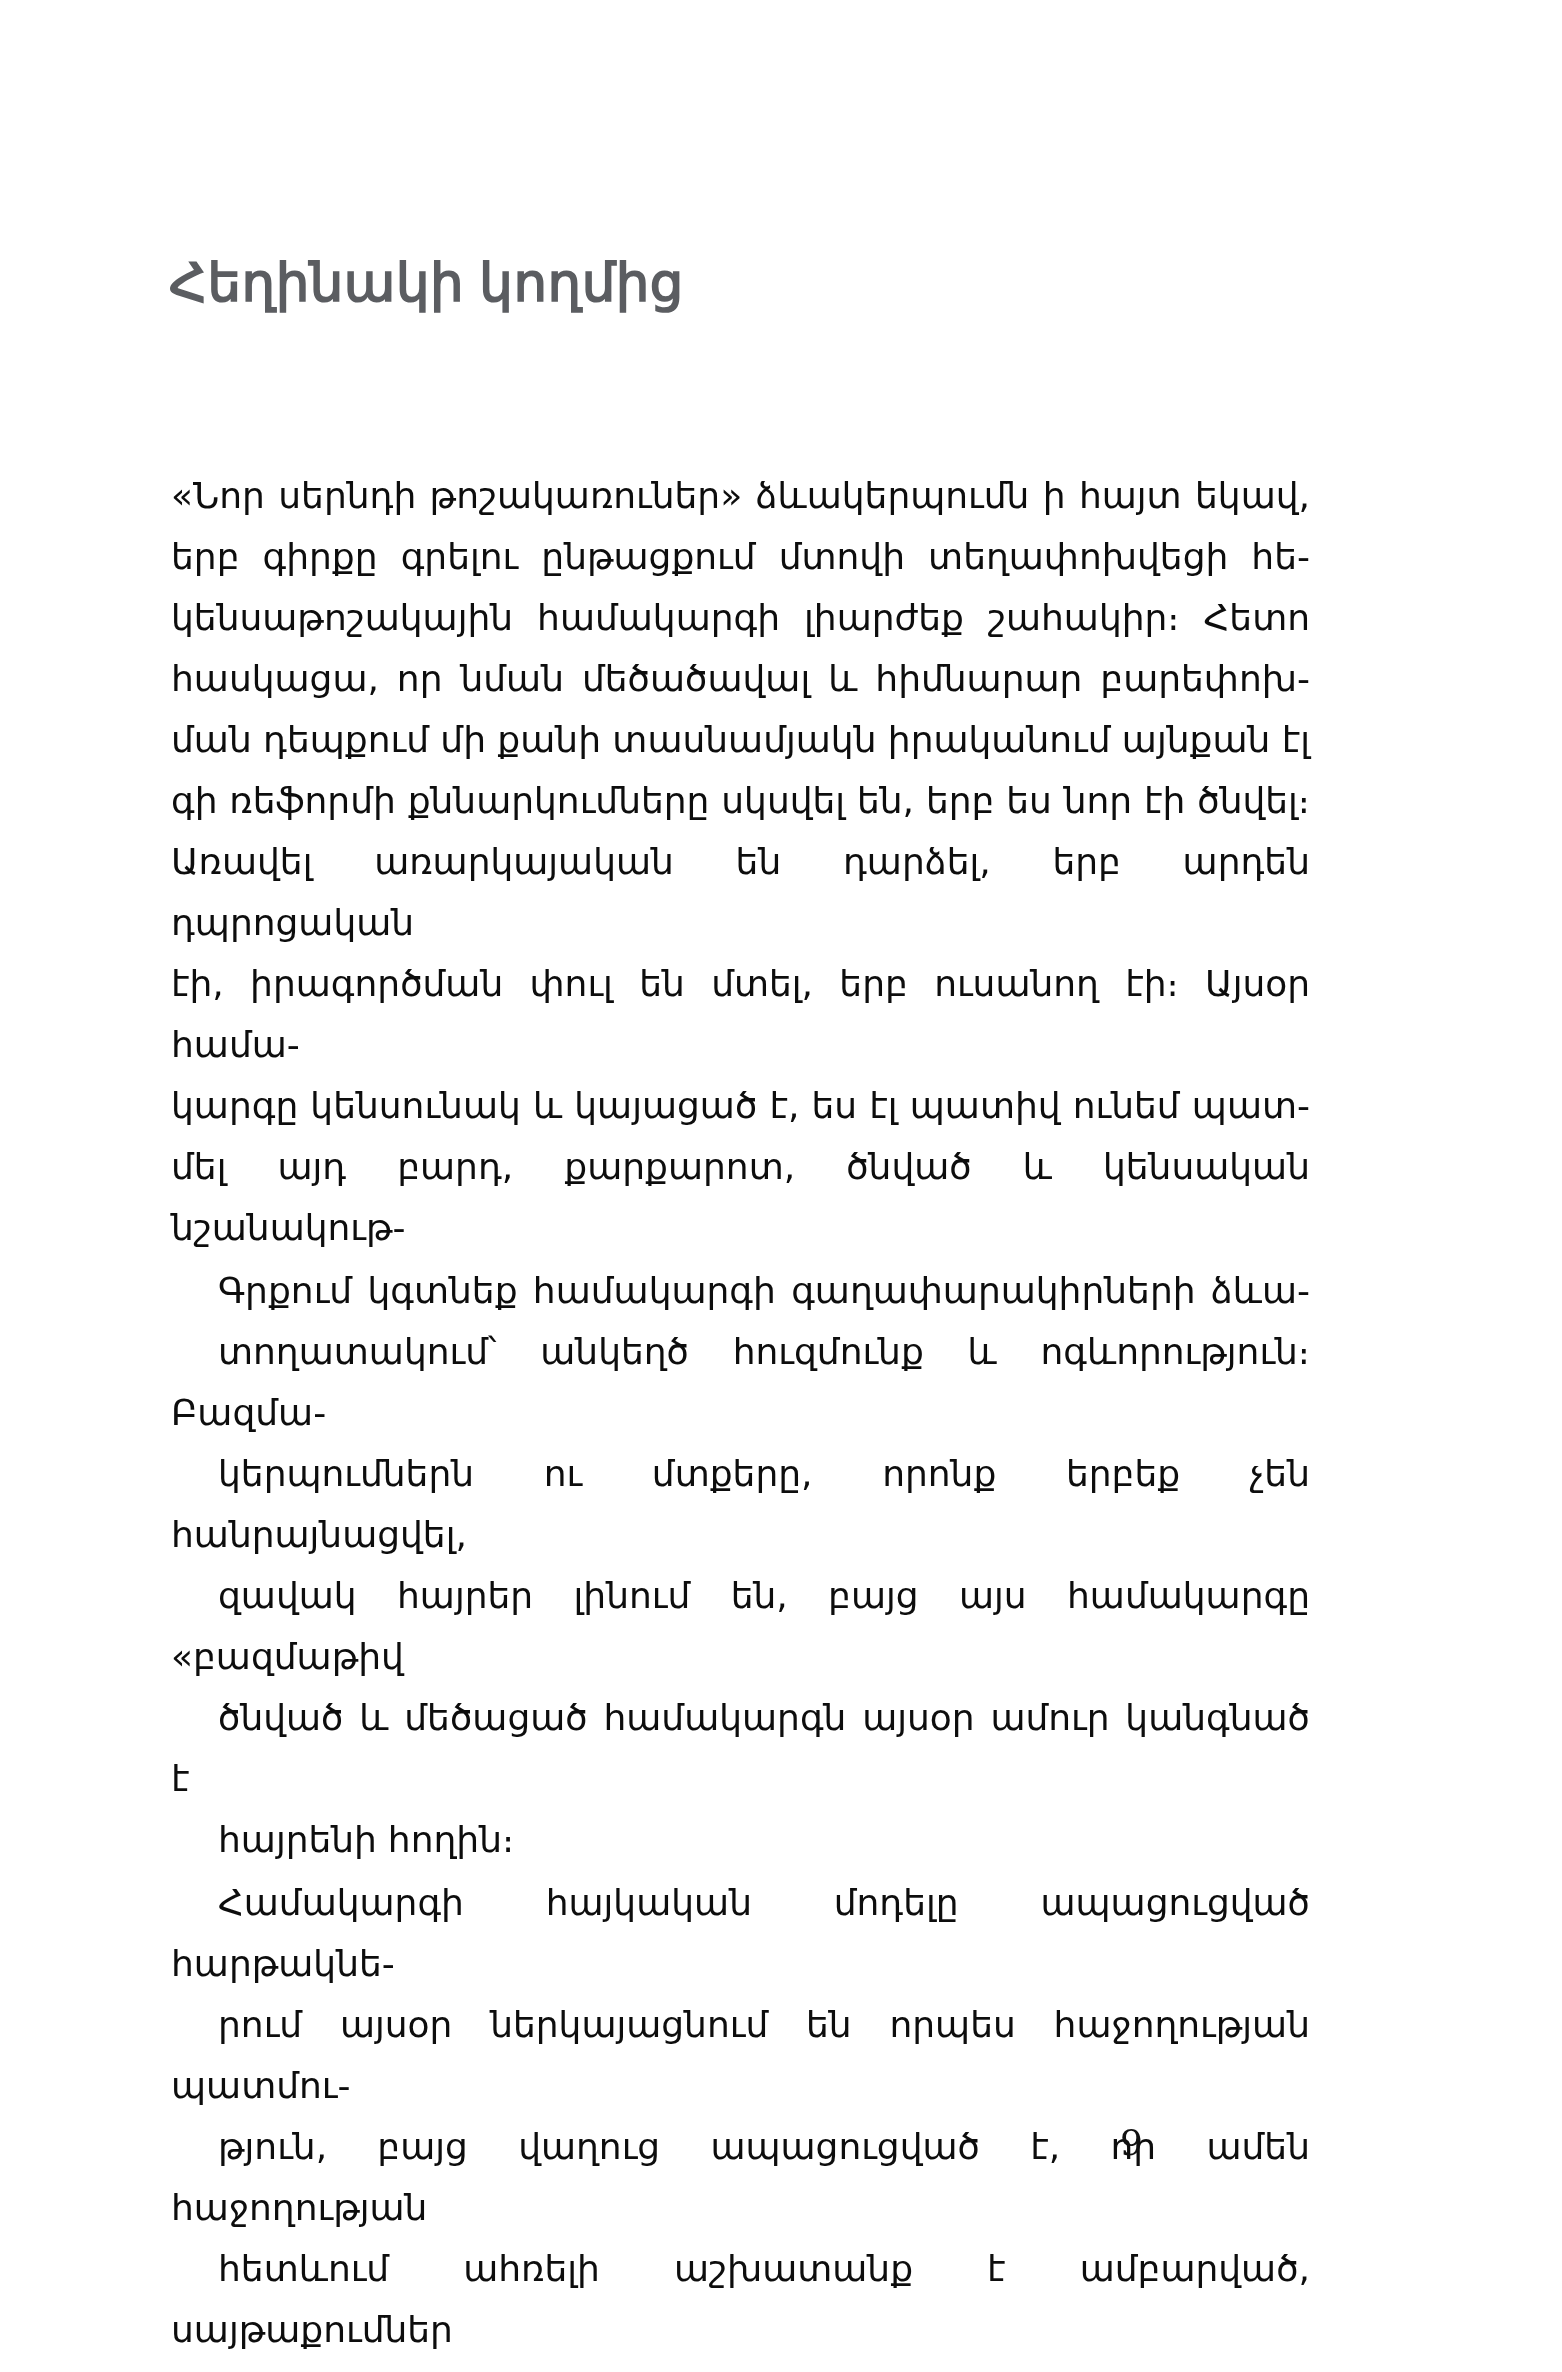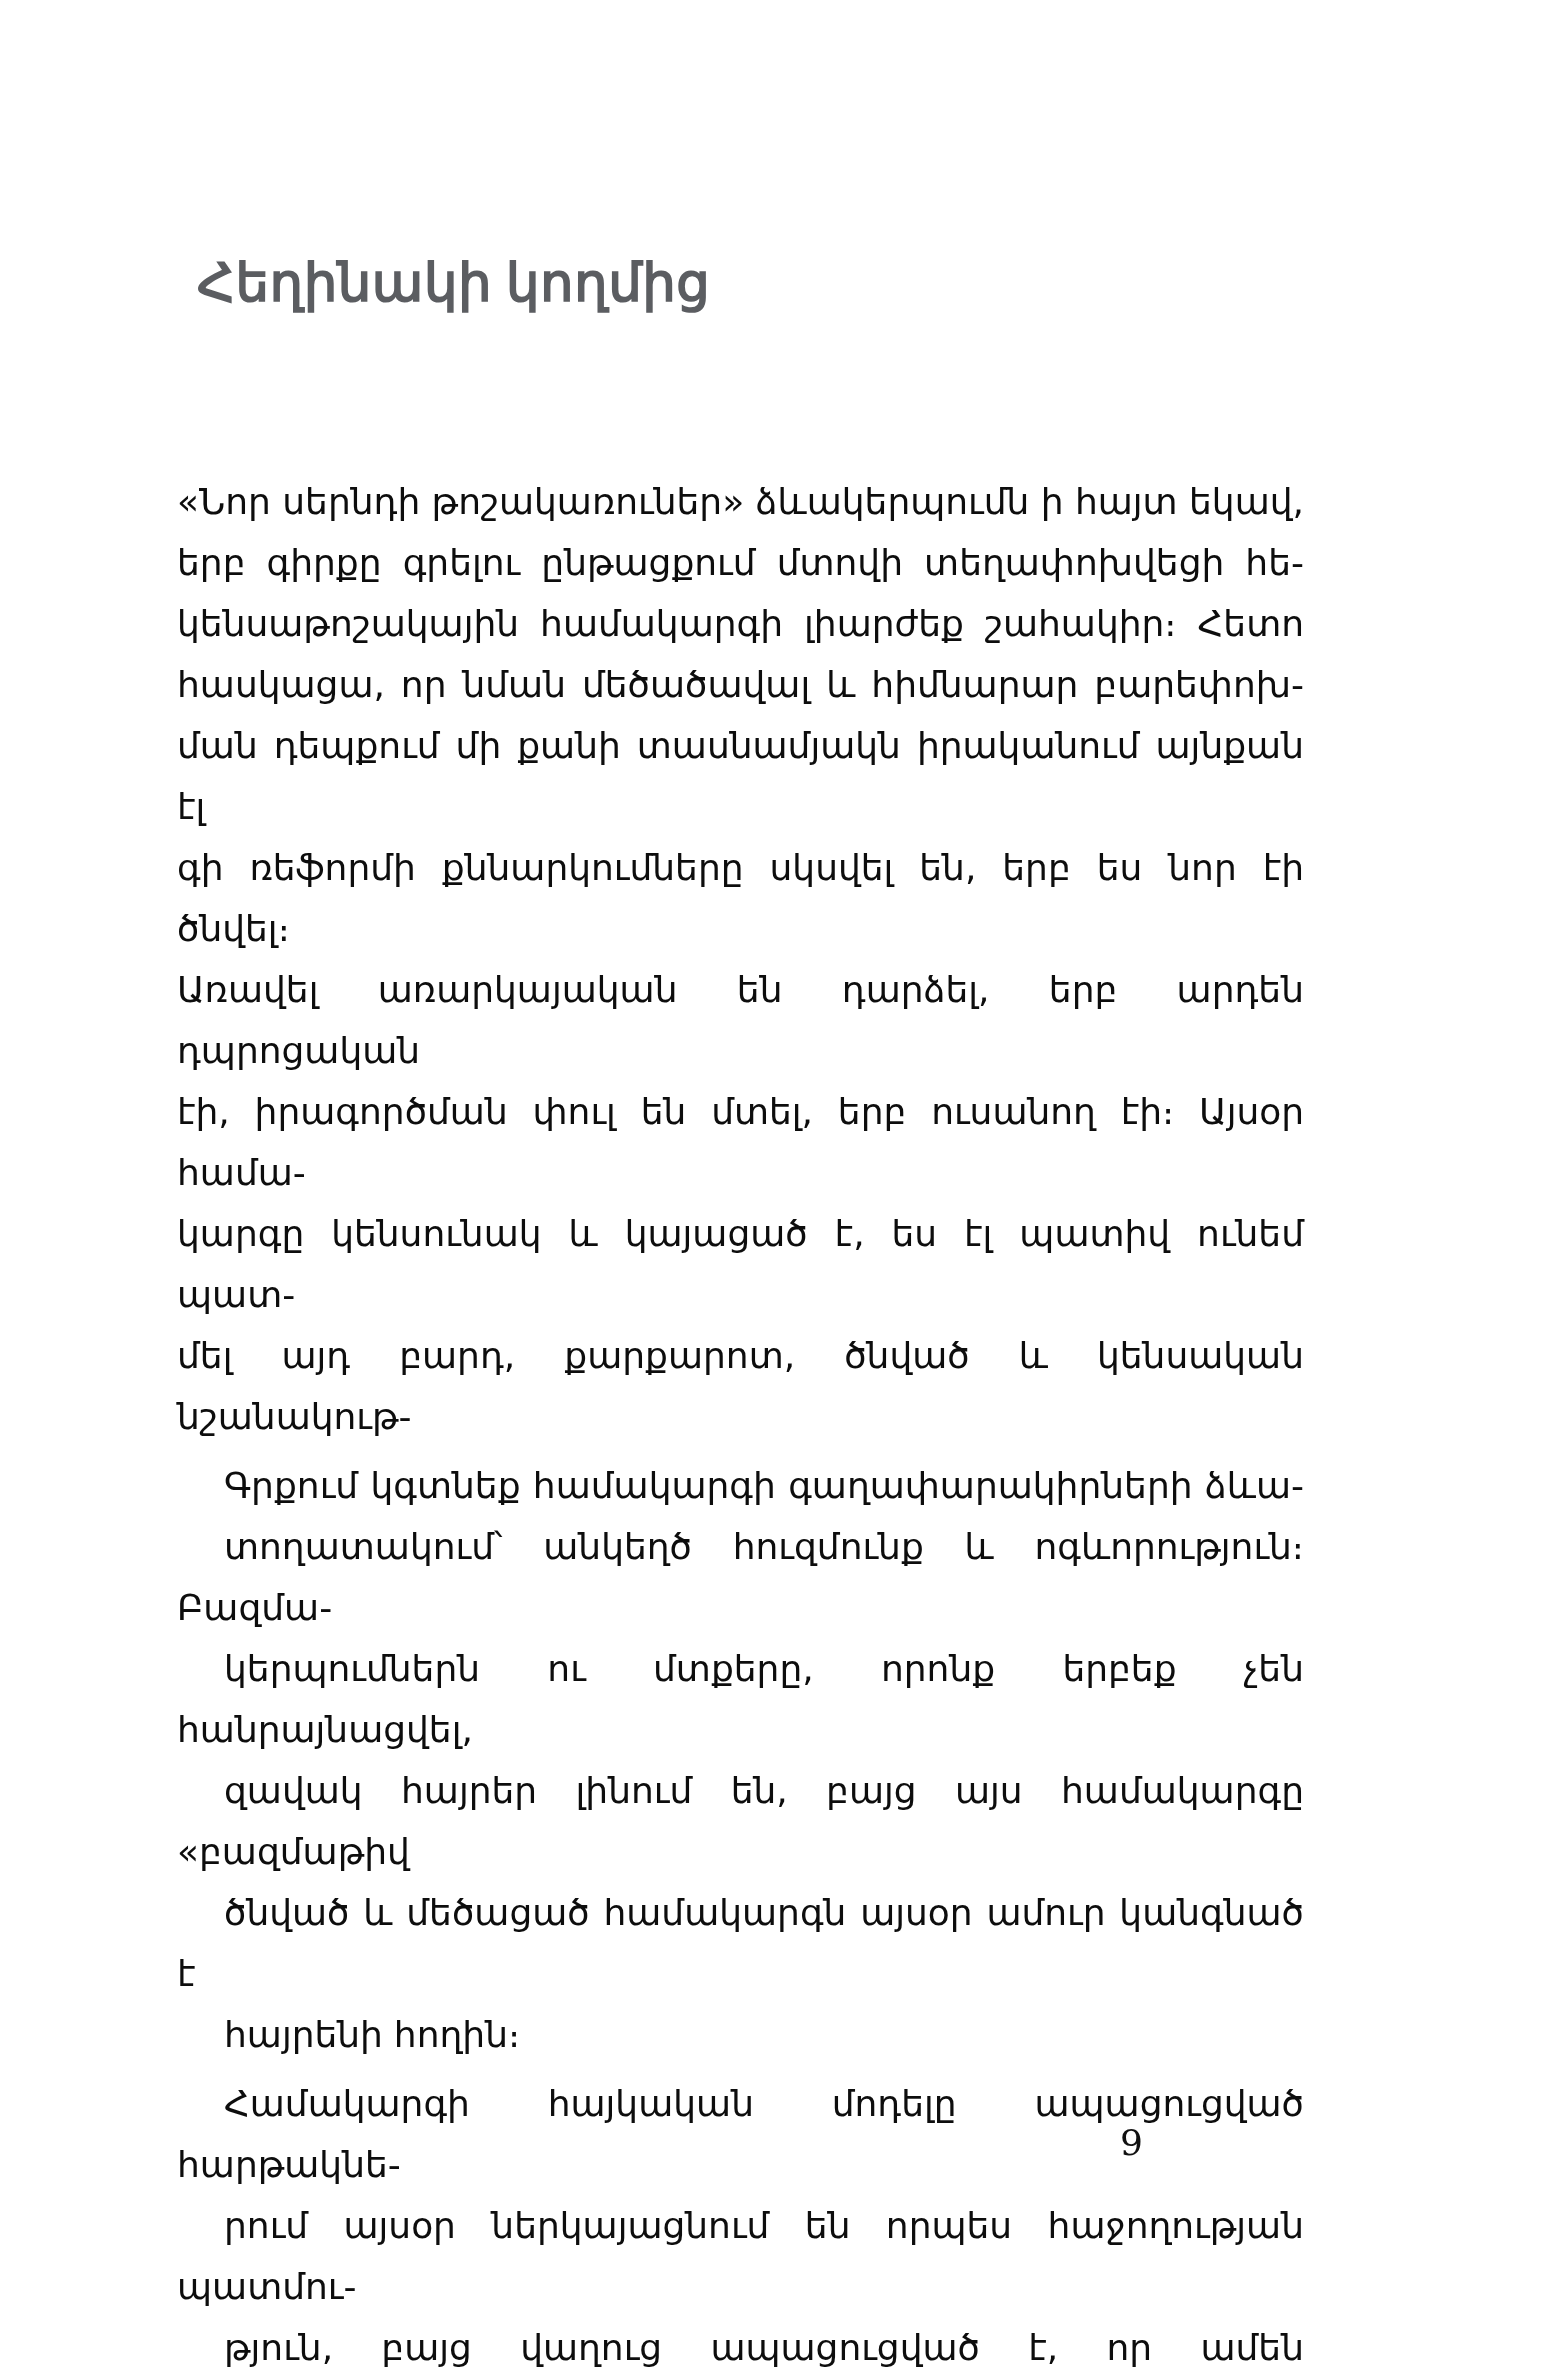--- a/index.html
+++ b/index.html
@@ -26,48 +26,47 @@
     left: 169px;
     top: 0;
     width: 1143px;
     height: 2373px;
   }
 
   .page-title {
     position: absolute;
     left: 0;
     top: 218px;
-    font-family: Liberation Serif, serif;
+    font-family: Liberation Sans, sans-serif;
     font-weight: 700;
     font-size: 53px;
     line-height: 1.1;
     letter-spacing: 0.5px;
     color: #5b5d61;
     white-space: nowrap;
-    margin-left: 28px;
   }
 
   .body-text {
     position: absolute;
     left: 0;
     top: 463px;
     width: 1143px;
     font-family: "DejaVu Sans", sans-serif;
     font-size: 36px;
     line-height: 61px;
     color: #0d0d0d;
     text-align: justify;
     text-justify: inter-word;
     -webkit-hyphens: none;
     hyphens: none;
     word-spacing: -0.5px;
   }
 
   .body-text p {
-    margin: 8px;
+    margin: 2px;
     padding: 0;
     text-align: justify;
   }
 
   .body-text p.indent {
     text-indent: 47px;
   }
 
   
   .ln {

